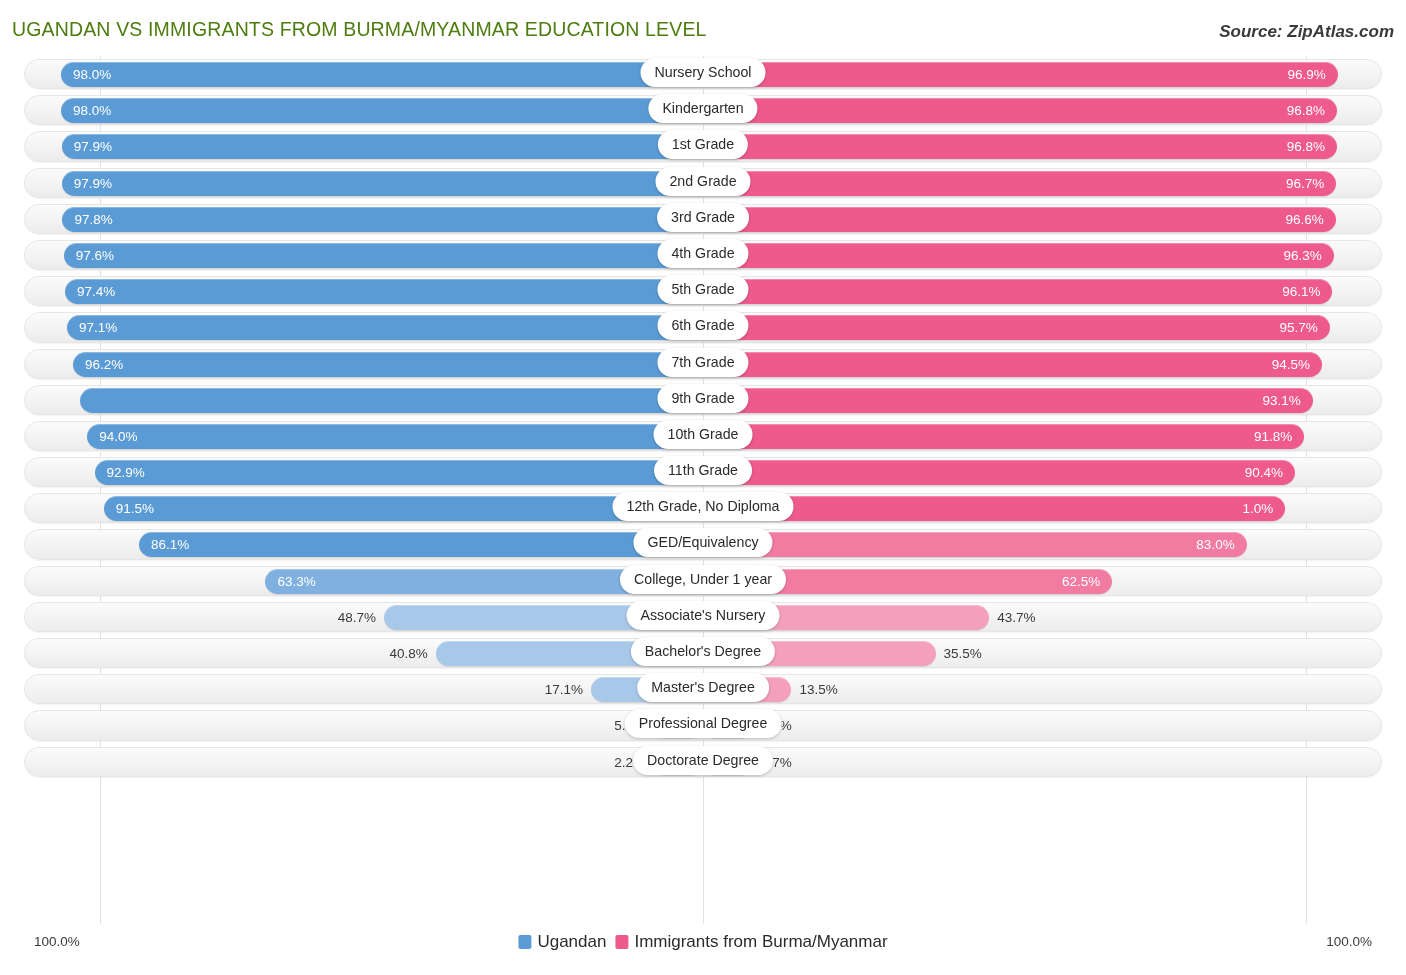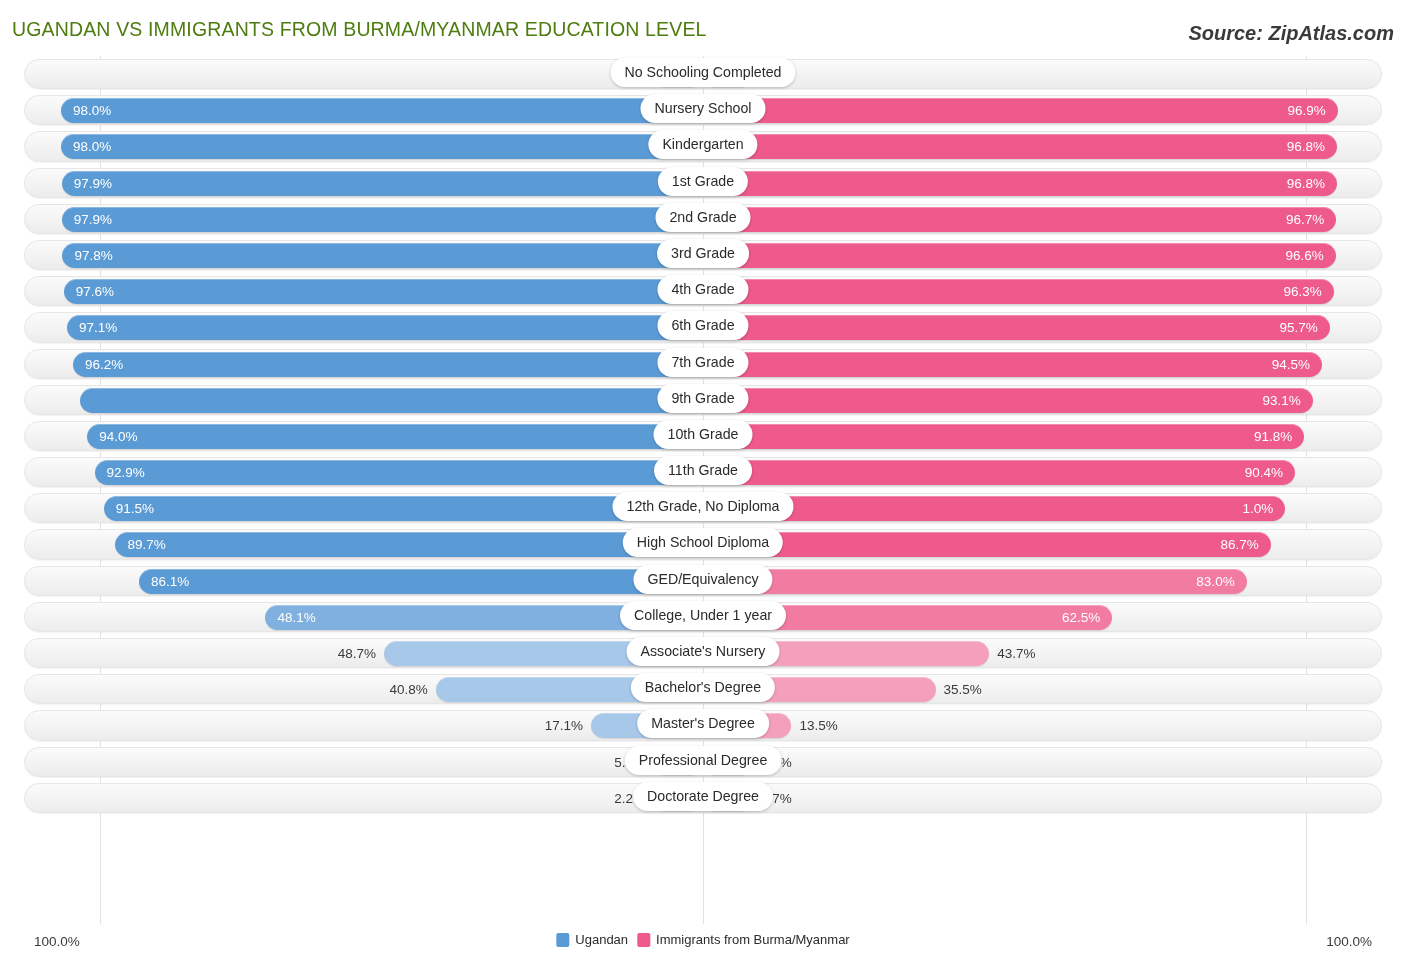--- a/index.html
+++ b/index.html
@@ -29,21 +29,21 @@
     font-size: 19.5px;
     letter-spacing: .15px;
     color: #4d7c0f;
     font-weight: 400;
     white-space: nowrap;
   }
   .source-note {
     position: absolute;
     right: 12px;
     top: 22px;
-    font-size: 20px;
+    font-size: 17px;
     font-style: italic;
     font-weight: bold;
     color: #3a3a3a;
     white-space: nowrap;
   }
 
   
   .plot {
     position: relative;
     margin: 0 10px;
@@ -153,44 +153,36 @@
     align-items: center;
     gap: 6px;
   }
   .legend-swatch {
     width: 13px;
     height: 14px;
     border-radius: 2px;
     display: inline-block;
   }
   .legend-label {
-    font-size: 13px;
+    font-size: 17px;
     color: #2b2b2b;
   }
 </style>
 </head>
 <body>
 
 <div class="header">
   <div class="chart-title">UGANDAN VS IMMIGRANTS FROM BURMA/MYANMAR EDUCATION LEVEL</div>
   <div class="source-note">Source: ZipAtlas.com</div>
 </div>
 
 <div class="plot" id="plot">
     <div class="gridline" style="left: 90px;"></div>
     <div class="gridline" style="left: 693px;"></div>
     <div class="gridline" style="left: 1296px;"></div>
-    <div class="row">
-      <div class="track"></div>
-      <div class="bar bar-left rounded-both" style="left: 643px; width: 50px; background: rgb(168, 200, 234);"></div>
-      <div class="val outside" style="right: 751px;">2.0%</div>
-      <div class="bar bar-right rounded-both" style="left: 693px; width: 50px; background: rgb(244, 160, 189);"></div>
-      <div class="val outside" style="left: 751px;">3.1%</div>
-      <div class="cat-pill">No Schooling Completed</div>
-    </div>
     <div class="row">
       <div class="track"></div>
       <div class="bar bar-left" style="left: 51.1px; width: 641.9px; background: rgb(91, 155, 213);"></div>
       <div class="val inside-left" style="left: 63.1px;">98.0%</div>
       <div class="bar bar-right" style="left: 693px; width: 634.695px; background: rgb(237, 90, 139);"></div>
       <div class="val inside-right" style="left: 1315.69px; transform: translateX(-100%);">96.9%</div>
       <div class="cat-pill">Nursery School</div>
     </div>
     <div class="row">
       <div class="track"></div>
@@ -227,20 +219,28 @@
     <div class="row">
       <div class="track"></div>
       <div class="bar bar-left" style="left: 53.72px; width: 639.28px; background: rgb(91, 155, 213);"></div>
       <div class="val inside-left" style="left: 65.72px;">97.6%</div>
       <div class="bar bar-right" style="left: 693px; width: 630.765px; background: rgb(237, 90, 139);"></div>
       <div class="val inside-right" style="left: 1311.76px; transform: translateX(-100%);">96.3%</div>
       <div class="cat-pill">4th Grade</div>
     </div>
     <div class="row">
       <div class="track"></div>
+      <div class="bar bar-left" style="left: 55.03px; width: 637.97px; background: rgb(91, 155, 213);"></div>
+      <div class="val inside-left" style="left: 67.03px;">97.4%</div>
+      <div class="bar bar-right" style="left: 693px; width: 629.455px; background: rgb(237, 90, 139);"></div>
+      <div class="val inside-right" style="left: 1310.45px; transform: translateX(-100%);">96.1%</div>
+      <div class="cat-pill">5th Grade</div>
+    </div>
+    <div class="row">
+      <div class="track"></div>
       <div class="bar bar-left" style="left: 56.995px; width: 636.005px; background: rgb(91, 155, 213);"></div>
       <div class="val inside-left" style="left: 68.995px;">97.1%</div>
       <div class="bar bar-right" style="left: 693px; width: 626.835px; background: rgb(237, 90, 139);"></div>
       <div class="val inside-right" style="left: 1307.84px; transform: translateX(-100%);">95.7%</div>
       <div class="cat-pill">6th Grade</div>
     </div>
     <div class="row">
       <div class="track"></div>
       <div class="bar bar-left" style="left: 62.89px; width: 630.11px; background: rgb(91, 155, 213);"></div>
       <div class="val inside-left" style="left: 74.89px;">96.2%</div>
@@ -275,38 +275,30 @@
     <div class="row">
       <div class="track"></div>
       <div class="bar bar-left" style="left: 93.675px; width: 599.325px; background: rgb(91, 155, 213);"></div>
       <div class="val inside-left" style="left: 105.675px;">91.5%</div>
       <div class="bar bar-right" style="left: 693px; width: 582.295px; background: rgb(237, 90, 139);"></div>
       <div class="val inside-right" style="left: 1263.3px; transform: translateX(-100%);">1.0%</div>
       <div class="cat-pill">12th Grade, No Diploma</div>
     </div>
     <div class="row">
       <div class="track"></div>
-      <div class="bar bar-left" style="left: 105.465px; width: 587.535px; background: rgb(91, 155, 213);"></div>
-      <div class="val inside-left" style="left: 117.465px;">89.7%</div>
-      <div class="bar bar-right" style="left: 693px; width: 567.885px; background: rgb(237, 90, 139);"></div>
-      <div class="val inside-right" style="left: 1248.88px; transform: translateX(-100%);">86.7%</div>
-      <div class="cat-pill">High School Diploma</div>
-    </div>
-    <div class="row">
-      <div class="track"></div>
       <div class="bar bar-left" style="left: 129.045px; width: 563.955px; background: rgb(91, 155, 213);"></div>
       <div class="val inside-left" style="left: 141.045px; text-align: center;">86.1%</div>
       <div class="bar bar-right" style="left: 693px; width: 543.65px; background: rgb(242, 123, 162);"></div>
       <div class="val inside-right" style="left: 1224.65px; transform: translateX(-100%);">83.0%</div>
       <div class="cat-pill">GED/Equivalency</div>
     </div>
     <div class="row">
       <div class="track"></div>
       <div class="bar bar-left" style="left: 255.46px; width: 437.54px; background: rgb(127, 176, 223);"></div>
-      <div class="val inside-left" style="left: 267.46px;">48.1%</div>
+      <div class="val inside-left" style="left: 267.46px;">63.3%</div>
       <div class="bar bar-right" style="left: 693px; width: 409.375px; background: rgb(242, 123, 162);"></div>
       <div class="val inside-right" style="left: 1090.38px; transform: translateX(-100%);">62.5%</div>
       <div class="cat-pill">College, Under 1 year</div>
     </div>
     <div class="row">
       <div class="track"></div>
       <div class="bar bar-left" style="left: 374.015px; width: 318.985px; background: rgb(168, 200, 234);"></div>
       <div class="val outside" style="right: 1019.99px;">48.7%</div>
       <div class="bar bar-right" style="left: 693px; width: 286.235px; background: rgb(244, 160, 189);"></div>
       <div class="val outside" style="left: 987.235px;">43.7%</div>

